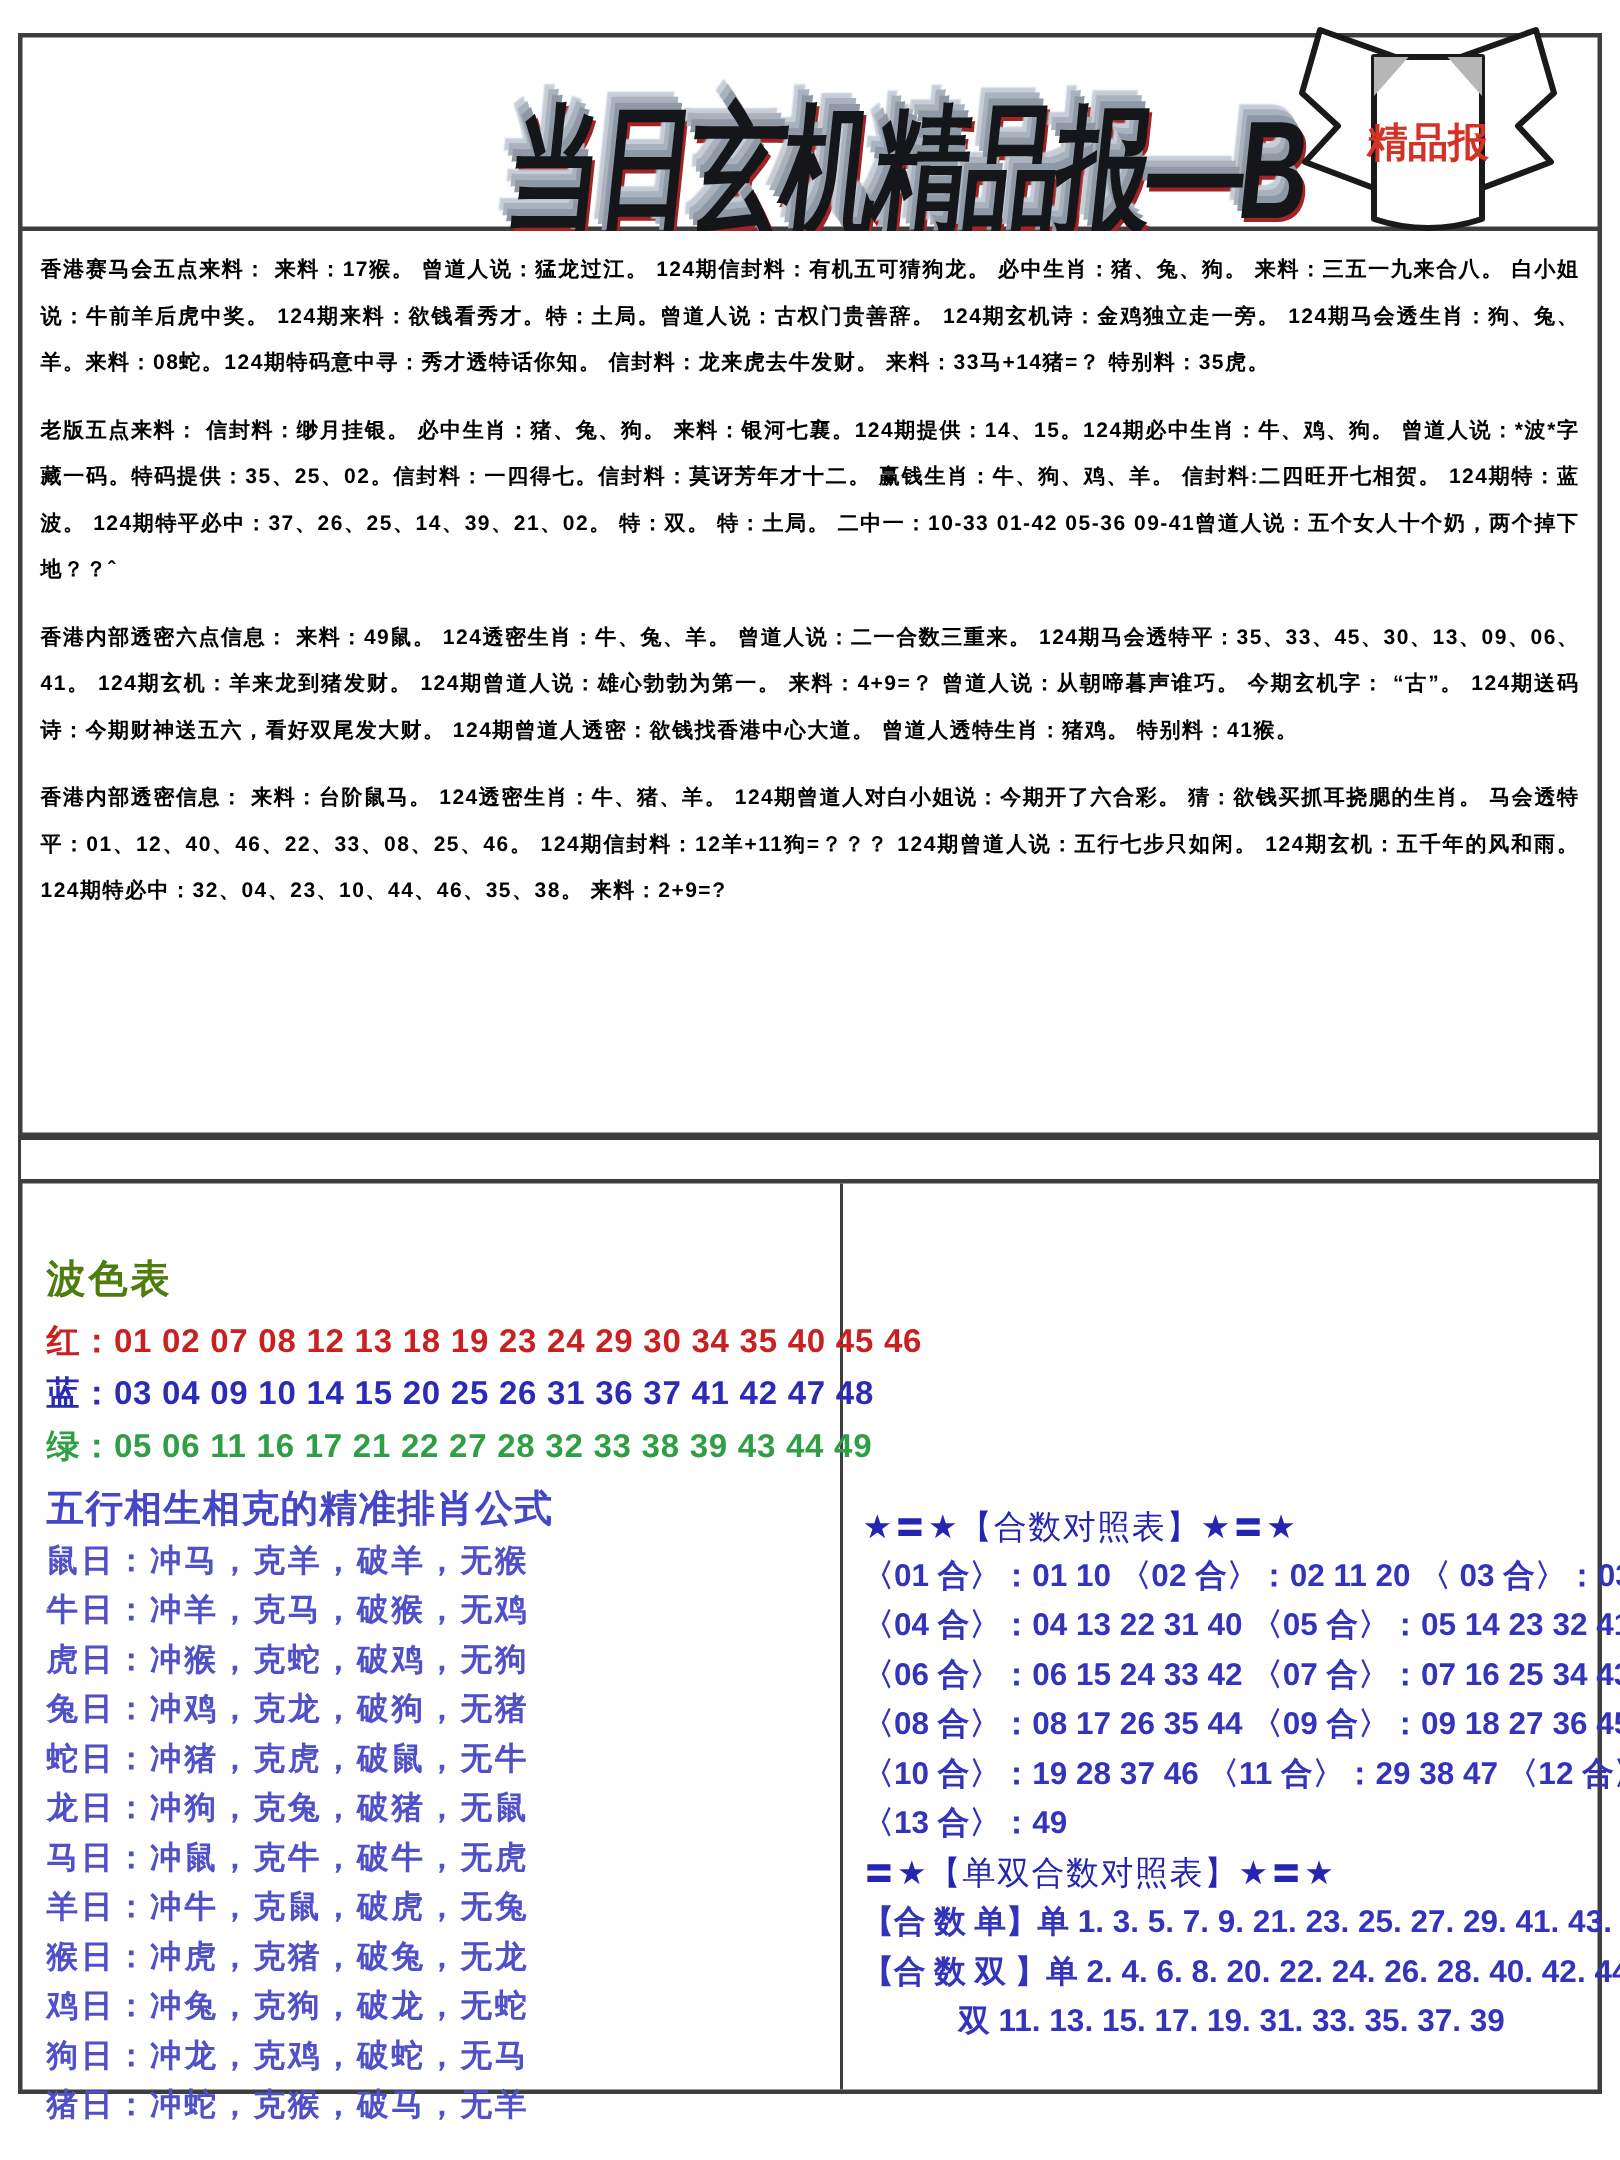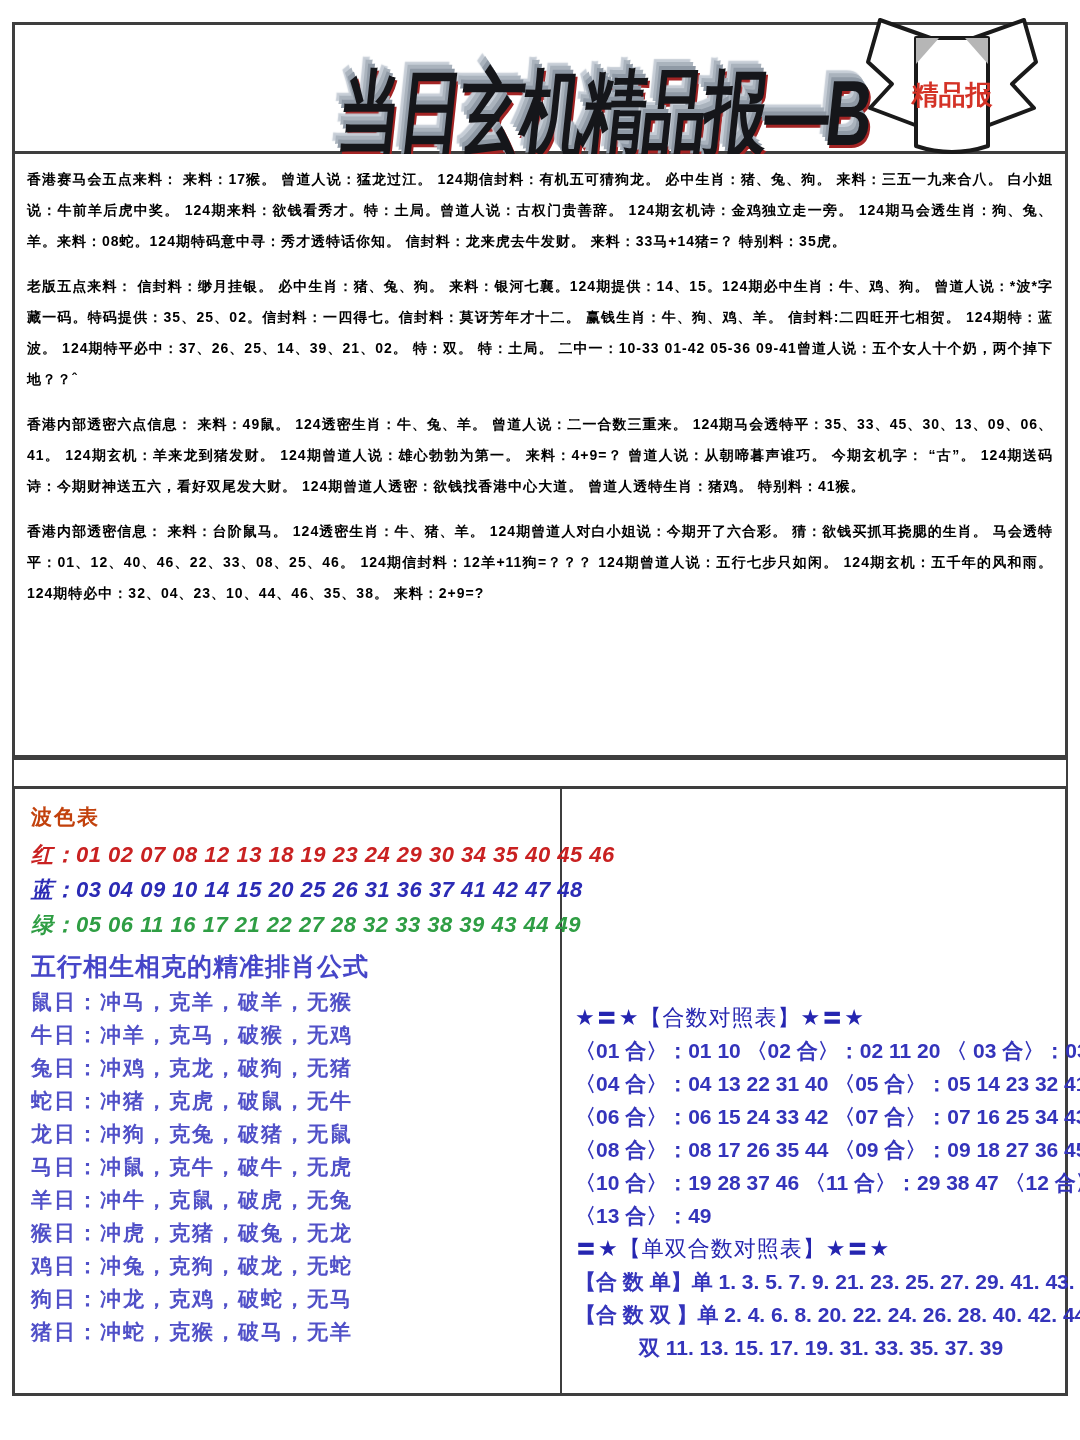--- a/index.html
+++ b/index.html
@@ -48,22 +48,22 @@
   .banner { position:absolute; left:852px; top:2px; width:200px; height:160px; z-index:5; }
 
   
   .para {
     font-size:14px; line-height:31px; font-weight:bold; color:#000000;
     text-align:justify; letter-spacing:1px; margin-bottom:14px;
   }
 
   
   .left-col { position:absolute; left:0; top:0; width:543px; padding:14px 6px 0 16px; }
-  .bose-title { font-size:21px; font-weight:bold; color:#c2410c; letter-spacing:2px; margin-bottom:6px; }
-  .bose-row { font-size:22px; font-weight:bold; line-height:35px; white-space:nowrap; letter-spacing:0.5px;font-style:italic; }
+  .bose-title { font-size:26px; font-weight:bold; color:#4d7c0f; letter-spacing:2px; margin-bottom:6px;margin-top:32px; }
+  .bose-row { font-size:22px; font-weight:bold; line-height:35px; white-space:nowrap; letter-spacing:0.5px; }
   .row-red   { color:#c92121; }
   .row-blue  { color:#2b2bb5; }
   .row-green { color:#2f9e44; }
   .wuxing-title { font-size:25px; font-weight:bold; color:#4646c8; margin-top:8px; margin-bottom:2px; letter-spacing:1px; }
   .wuxing-row { font-size:21px; font-weight:bold; color:#5050c8; line-height:33px; letter-spacing:2px; white-space:nowrap; }
 
   
   .right-col { position:absolute; left:560px; top:212px; width:492px; }
   .hesu-header { font-size:22px; font-weight:normal; color:#2525b0; line-height:33px; letter-spacing:1px; }
   .hesu-row { font-size:21px; font-weight:bold; color:#3434bb; line-height:33px; white-space:nowrap; }
@@ -111,20 +111,21 @@
       <div class="bose-row row-blue">
         <span>蓝：</span><span>03 04 09 10 14 15 20 25 26 31 36 37 41 42 47 48</span>
       </div>
       <div class="bose-row row-green">
         <span>绿：</span><span>05 06 11 16 17 21 22 27 28 32 33 38 39 43 44 49</span>
       </div>
 
       <div class="wuxing-title">五行相生相克的精准排肖公式</div>
       <div class="wuxing-row">鼠日：冲马，克羊，破羊，无猴</div>
       <div class="wuxing-row">牛日：冲羊，克马，破猴，无鸡</div>
+      <div class="wuxing-row">虎日：冲猴，克蛇，破鸡，无狗</div>
       <div class="wuxing-row">兔日：冲鸡，克龙，破狗，无猪</div>
       <div class="wuxing-row">蛇日：冲猪，克虎，破鼠，无牛</div>
       <div class="wuxing-row">龙日：冲狗，克兔，破猪，无鼠</div>
       <div class="wuxing-row">马日：冲鼠，克牛，破牛，无虎</div>
       <div class="wuxing-row">羊日：冲牛，克鼠，破虎，无兔</div>
       <div class="wuxing-row">猴日：冲虎，克猪，破兔，无龙</div>
       <div class="wuxing-row">鸡日：冲兔，克狗，破龙，无蛇</div>
       <div class="wuxing-row">狗日：冲龙，克鸡，破蛇，无马</div>
       <div class="wuxing-row">猪日：冲蛇，克猴，破马，无羊</div>
     </div>

